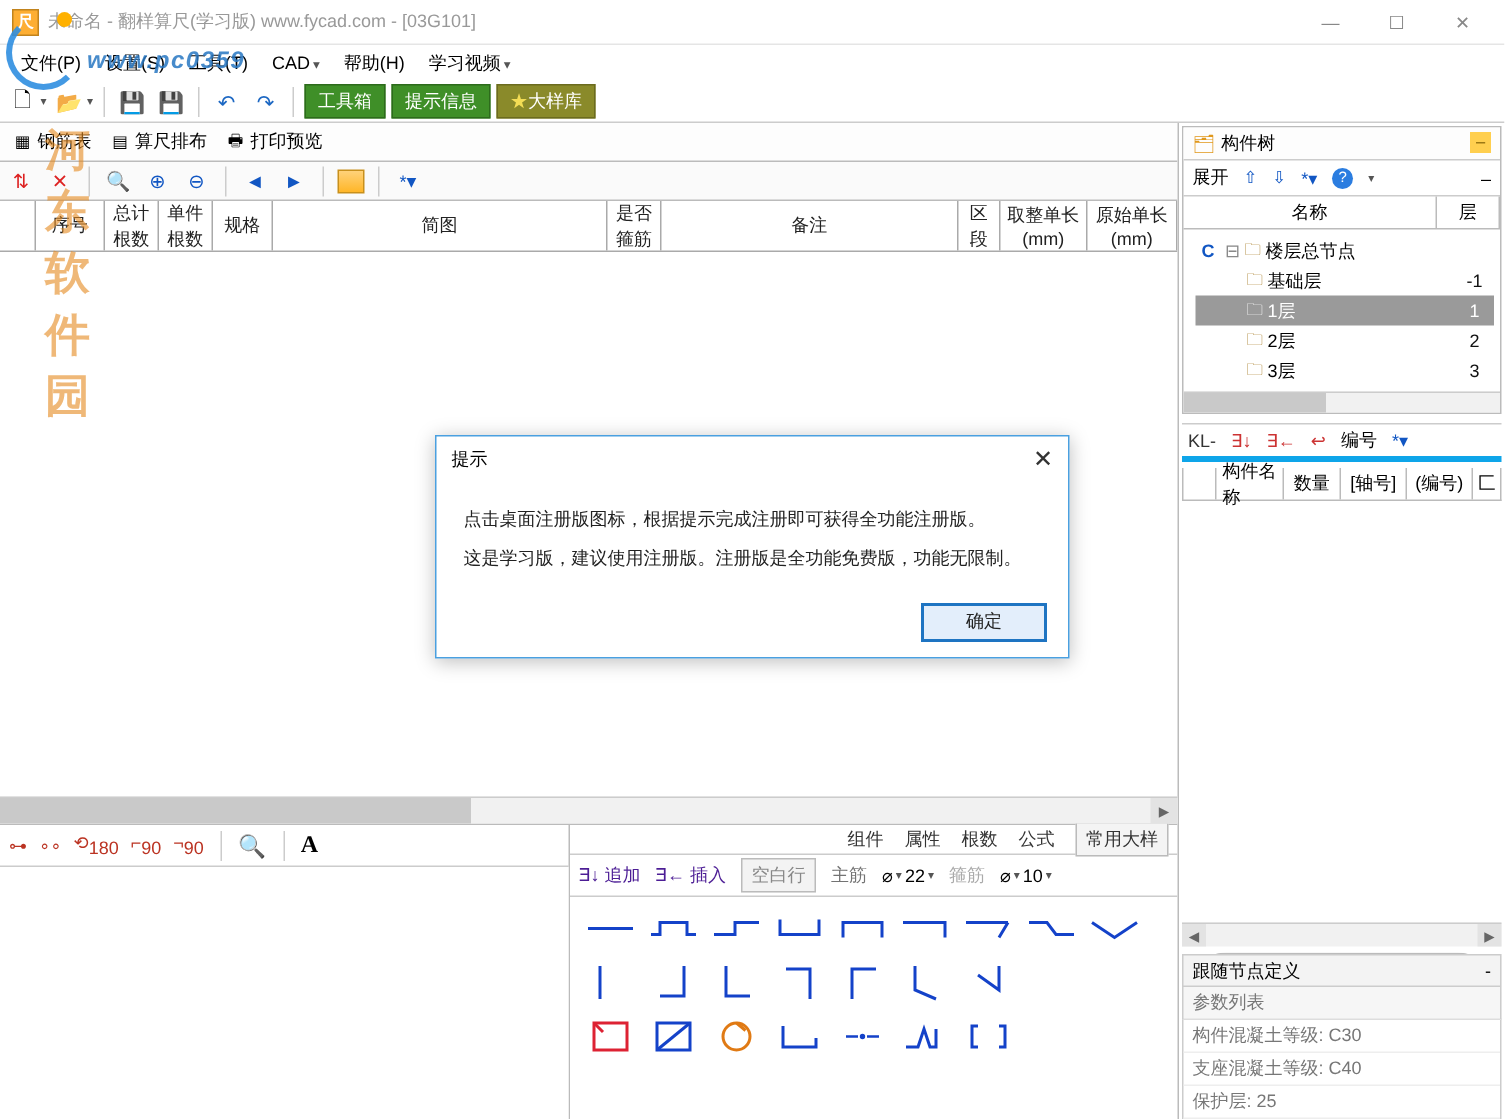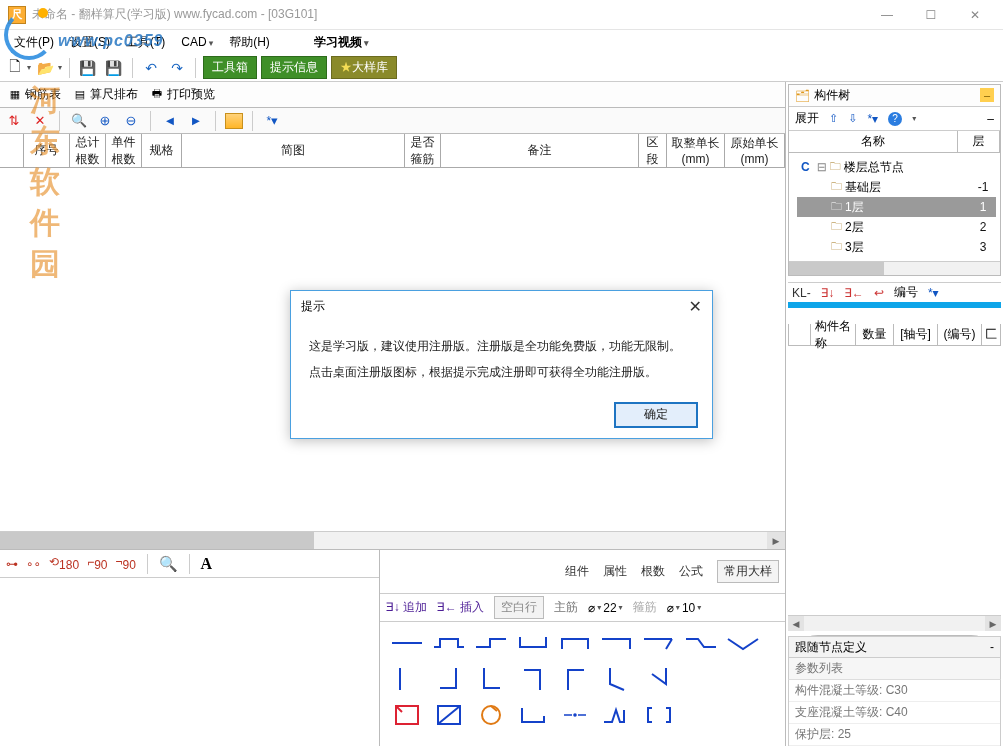--- a/index.html
+++ b/index.html
@@ -16,21 +16,21 @@
 .watermark { position: absolute; top: 0; left: 0; z-index: 5; pointer-events: none; }
 .watermark .wm-logo { position: absolute; top: 10px; left: 4px; width: 50px; height: 50px; border: 4px solid #2f8ee0; border-radius: 50%; border-top-color: transparent; border-right-color: transparent; opacity: .9; }
 .watermark .wm-dot { position:absolute; width:10px; height:10px; border-radius:50%; background:#ffb100; }
 .watermark .wm-dot.d1 { top:8px; left:38px; }
 .watermark .wm-text1 { position: absolute; top: 32px; left: 58px; color: #2877c2; font-style: italic; font-size: 16px; letter-spacing: 1px; font-family: Arial; font-weight:bold; opacity:.85; }
 .watermark .wm-text2 { position: absolute; top: 80px; left: 30px; color: #e58a1f; font-size: 30px; font-weight: bold; font-family: "KaiTi","STKaiti",serif; opacity:.6; letter-spacing:2px; }
 
 
 .menubar { height: 24px; display: flex; align-items: center; padding: 0 6px; background:#fff; }
 .menubar .menu-item { padding: 3px 8px; cursor: default; }
-.menubar .menu-bold { font-weight: bold; color: #000; margin-left: 28px; }
+.menubar .menu-bold { font-weight: normal; color: #000; }
 .menubar .menu-drop { margin-left:2px; color:#555; font-size:9px; }
 
 
 .main-toolbar { height: 28px; display: flex; align-items: center; padding: 0 4px; border-bottom: 1px solid #ccc; gap:4px; }
 .tb-btn { width: 22px; height: 22px; border: 1px solid transparent; display:flex; align-items:center; justify-content:center; font-size:14px; }
 .tb-sep { width:1px; height:20px; background:#ccc; margin:0 3px; }
 .tb-drop { color:#555; font-size:8px; margin-left:-3px; }
 .tb-green { padding: 2px 8px; background: #3f8f28; color:#fff; border: 1px solid #2d6b1c; font-size:12px; }
 .tb-olive { padding: 2px 8px; background: #8a8a2a; color:#fff; border: 1px solid #6b6b1f; font-size:12px; }
 
@@ -68,21 +68,21 @@
 .lower-left { width:380px; border-right:1px solid #bbb; }
 .lower-right { flex:1; display:flex; flex-direction:column; }
 .ll-bar { height:28px; border-bottom:1px solid #ccc; display:flex; align-items:center; padding:0 6px; gap:8px; }
 .ll-bar .sym { font-size:12px; color:#b32; } 
 .ll-bar .an { color:#b32; }
 .ll-bar .Aicon { font-family: "Times New Roman", serif; font-size:16px; font-weight:bold; }
 .ll-bar .mag { color:#333; font-size:15px; }
 .ll-blank { height:168px; background:#fff; }
 
 
-.lr-tabbar { height:44px; border-bottom:1px solid #ccc; display:flex; align-items:center; justify-content:flex-end; padding:0 6px; gap:14px; }
+.lr-tabbar { height:20px; border-bottom:1px solid #ccc; display:flex; align-items:center; justify-content:flex-end; padding:0 6px; gap:14px; }
 .lr-tabbar .tab { color:#333; }
 .lr-tabbar .tab.last { border:1px solid #bbb; padding:2px 6px; background:#f4f4f4; }
 
 
 .lr-insert { height:28px; border-bottom:1px solid #ccc; display:flex; align-items:center; padding:0 6px; gap:10px; }
 .lr-insert .red { color:#4c1d95; }
 .lr-insert .greyBtn { border:1px solid #bbb; padding:2px 6px; background:#f3f3f3; color:#888; }
 .lr-insert .numdrop { display:flex; align-items:center; gap:2px; }
 .lr-insert .dd { font-size:8px; color:#555; }
 
@@ -115,21 +115,21 @@
 .tree-row .txt { flex:1; }
 .tree-row .num { width:26px; text-align:center; color:#111; }
 .tree-row.sel { background:#9a9a9a; color:#fff; }
 .tree-row.sel .num { color:#fff; }
 .tree-C { color:#1156c3; font-weight:bold; margin-right:4px; }
 
 .mini-scroll { height:14px; background:#f1f1f1; border-top:1px solid #ccc; position:relative; }
 .mini-scroll .mth { position:absolute; left:0; width:45%; height:100%; background:#c9c9c9; }
 
 
-.kl-bar { height:26px; border-top:1px solid #ccc; border-bottom:6px solid #0ea5e9; display:flex; align-items:center; padding:0 4px; gap:10px; margin:4px 2px 16px; }
+.kl-bar { height:26px; border-top:1px solid #ccc; border-bottom:4px solid #0ea5e9; display:flex; align-items:center; padding:0 4px; gap:10px; margin:4px 2px 4px; }
 .kl-bar .lab { color:#333; }
 .kl-bar .red { color:#c33; font-size:12px; }
 .kl-cols { height:22px; display:flex; margin:0 2px; border:1px solid #bbb; border-top:none; }
 .kl-cols .kc { border-right:1px solid #bbb; padding:2px 4px; display:flex; align-items:center; justify-content:center; }
 .kl-body { flex:1; margin:0 2px; }
 
 .rt-scroll { height:16px; background:#f1f1f1; border-top:1px solid #ccc; margin:0 2px; position:relative; }
 .rt-scroll .arrow { position:absolute; top:0; height:100%; width:16px; background:#e3e3e3; color:#666; font-size:9px; display:flex; align-items:center; justify-content:center; }
 .rt-scroll .arrow.l { left:0; } .rt-scroll .arrow.r { right:0; }
 
@@ -513,20 +513,20 @@
   </div>
 </div>
 
 <div class="overlay">
   <div class="dialog">
     <div class="dialog-hdr">
       <span class="dtitle">提示</span>
       <span class="dclose">✕</span>
     </div>
     <div class="dialog-body">
+      <div>点击桌面注册版图标，根据提示完成注册即可获得全功能注册版。</div>
       <div>这是学习版，建议使用注册版。注册版是全功能免费版，功能无限制。</div>
-      <div>点击桌面注册版图标，根据提示完成注册即可获得全功能注册版。</div>
     </div>
     <div class="dialog-foot">
       <div class="dialog-ok">确定</div>
     </div>
   </div>
 </div>
 
 </body></html>

